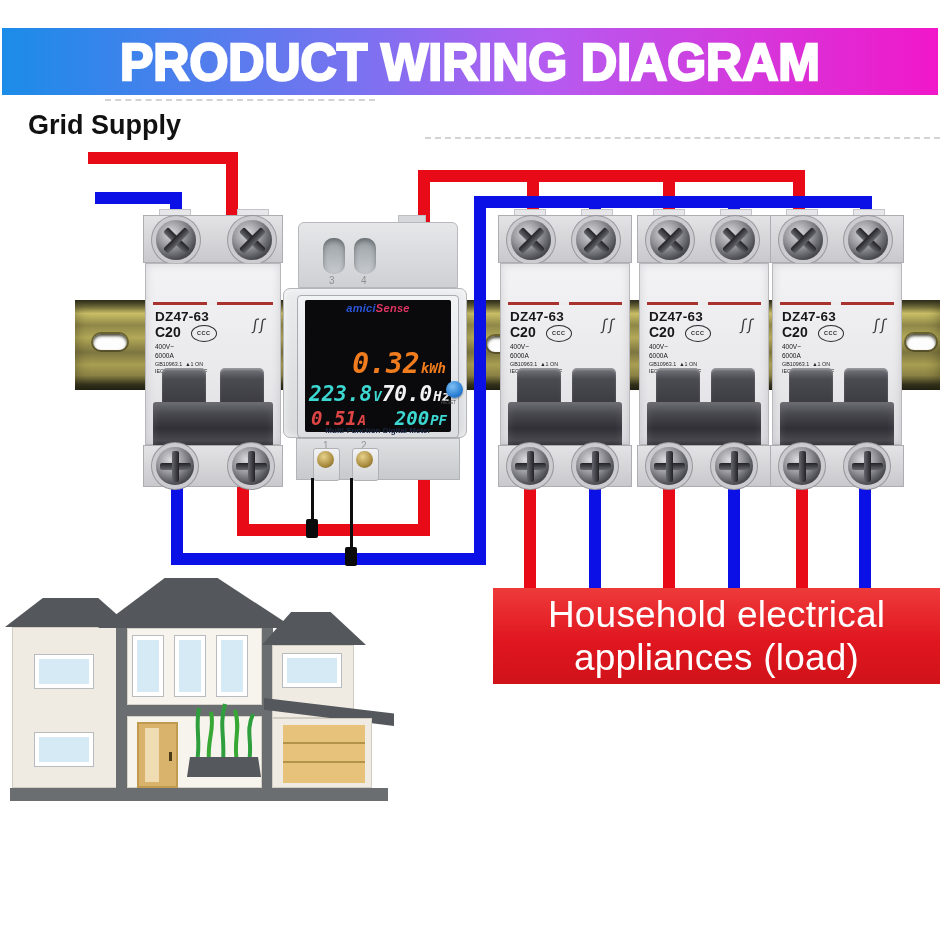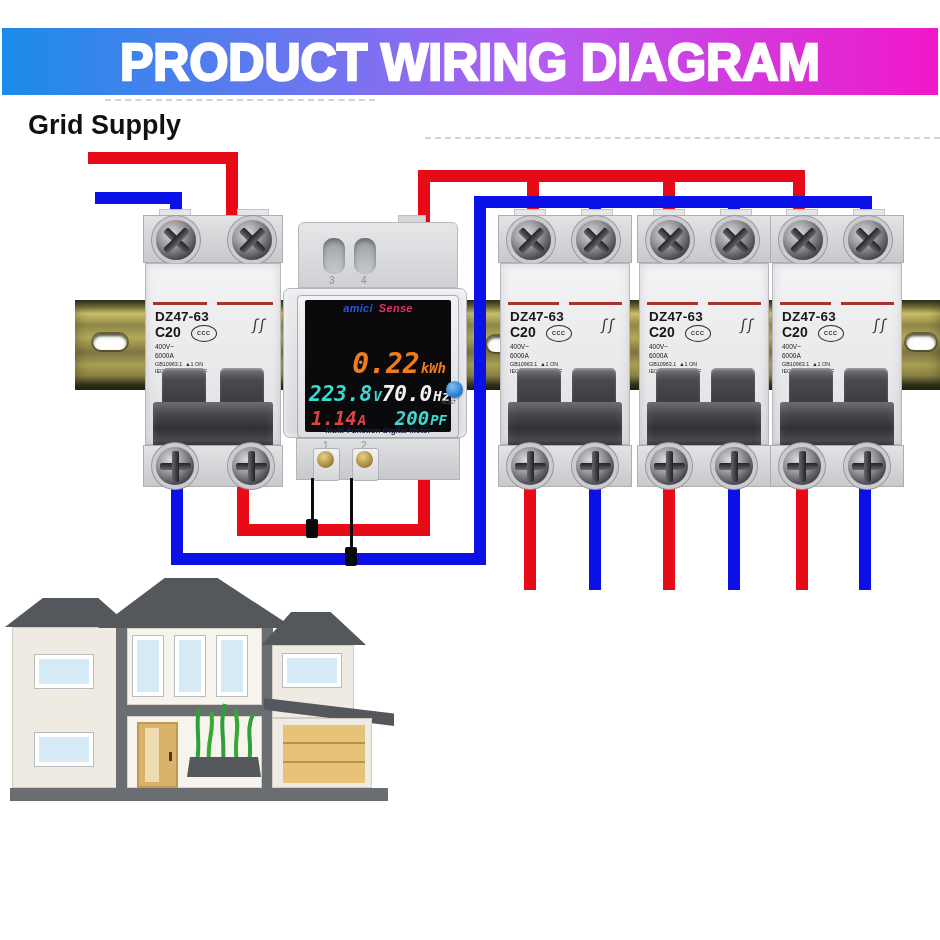--- a/index.html
+++ b/index.html
@@ -78,21 +78,21 @@
     background:linear-gradient(180deg,#9aa0a5,#c7cbcf);box-shadow:inset 0 3px 5px rgba(60,65,70,.55);}
   #meter .tnum{position:absolute;top:52px;font-size:10px;color:#8e9094;}
   #meter .face{left:0;top:73px;width:184px;height:150px;background:linear-gradient(180deg,#eaebed,#d8d9db);
     border:1px solid #b5b6ba;border-radius:7px;box-sizing:border-box;box-shadow:inset 0 0 10px rgba(255,255,255,.7);}
   #meter .bezel{left:14px;top:80px;width:162px;height:143px;background:linear-gradient(180deg,#f2f3f5,#dcdde0);
     border:1px solid #aaabaf;border-radius:4px;box-sizing:border-box;}
   #meter .lcd{left:22px;top:85px;width:146px;height:132px;background:#0a0a0c;border-radius:2px;overflow:hidden;
     font-family:"DejaVu Sans Mono",monospace;font-style:italic;font-weight:bold;}
   .lcd-logo{position:absolute;left:0;right:0;top:2px;text-align:center;font-size:11px;font-style:italic;font-weight:bold;
     font-family:"Liberation Sans",sans-serif;letter-spacing:.3px;}
-  .lcd-logo .b1{color:#2b55d8;} .lcd-logo .b2{color:#e03563;padding-left:6px;}
+  .lcd-logo .b1{color:#2b55d8;} .lcd-logo .b2{color:#e03563;}
   .lrow{position:absolute;right:5px;white-space:nowrap;}
   .lrow .u{font-size:14px;margin-left:1px;}
   .r1{top:14px;font-size:31px;color:var(--disp-yellow,#f2dc3a);}
   .r1 .u{font-size:13px;}
   .r2{top:47px;font-size:28px;color:var(--disp-orange,#f07c1e);}
   .r3{top:82px;left:4px;right:4px;font-size:21px;display:flex;justify-content:space-between;}
   .r3 .v{color:var(--disp-cyan,#3cd8d2);} .r3 .f{color:var(--disp-white,#f2f2f2);}
   .r4{top:107px;left:6px;right:4px;font-size:19px;display:flex;justify-content:space-between;}
   .r4 .a{color:var(--disp-red,#e04545);} .r4 .p{color:var(--disp-cyan,#3cd8d2);}
   #meter .caption{left:14px;top:211px;width:162px;text-align:center;font-size:8px;font-weight:bold;color:#1b2742;}
@@ -297,41 +297,45 @@
     <div class="abs top-sec">
       <div class="slot" style="left:24px;"></div>
       <div class="slot" style="left:55px;"></div>
       <div class="tnum" style="left:30px;">3</div>
       <div class="tnum" style="left:62px;">4</div>
     </div>
     <div class="abs face"></div>
     <div class="abs bezel"></div>
     <div class="abs lcd">
       <div class="lcd-logo"><span class="b1">amici</span><span class="b2">Sense</span></div>
-      <div class="lrow r2"><span>0.22</span><span class="u">kWh</span></div>
+      <div class="lrow r2"><span>0.32</span><span class="u">kWh</span></div>
       <div class="lrow r3">
         <span class="v"><span>223.8</span><span class="u">V</span></span>
         <span class="f"><span>70.0</span><span class="u">Hz</span></span>
       </div>
       <div class="lrow r4">
-        <span class="a"><span>1.14</span><span class="u">A</span></span>
+        <span class="a"><span>0.51</span><span class="u">A</span></span>
         <span class="p"><span>200</span><span class="u">PF</span></span>
       </div>
     </div>
     <div class="abs reset"></div>
     <div class="abs reset-lbl">RESET</div>
     <div class="abs caption">Multi-Function Digital Meter</div>
     <div class="abs bot-sec">
       <div class="bnum" style="left:26px;">1</div>
       <div class="bnum" style="left:64px;">2</div>
       <div class="term" style="left:16px;"></div>
       <div class="term" style="left:55px;"></div>
     </div>
   </div>
 
+  <div id="load-box" class="abs">
+    <div class="l">Household electrical</div>
+    <div class="l">appliances (load)</div>
+  </div>
 
   <div id="house" class="abs">
 
     <div class="h trim" style="left:5px;top:213px;width:378px;height:13px;"></div>
 
     <div class="h roof" style="left:0px;top:23px;width:126px;height:29px;clip-path:polygon(30% 0,74% 0,100% 100%,0 100%);"></div>
     <div class="h wall" style="left:7px;top:52px;width:106px;height:161px;"></div>
     <div class="h win" style="left:30px;top:80px;width:58px;height:33px;"></div>
     <div class="h win" style="left:30px;top:158px;width:58px;height:33px;"></div>
 

